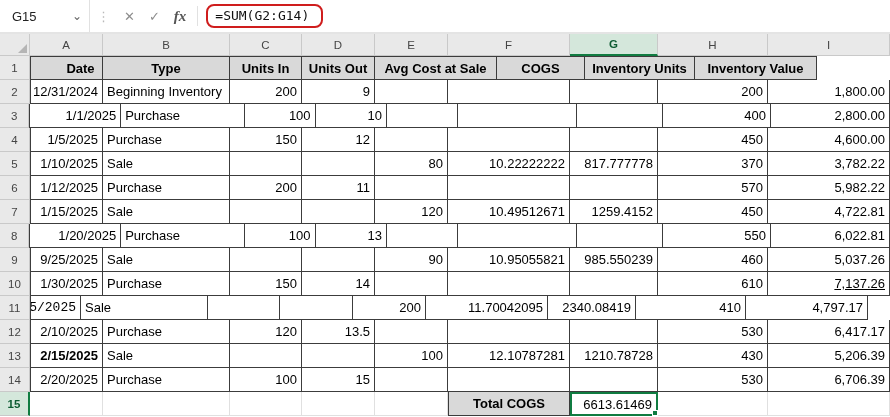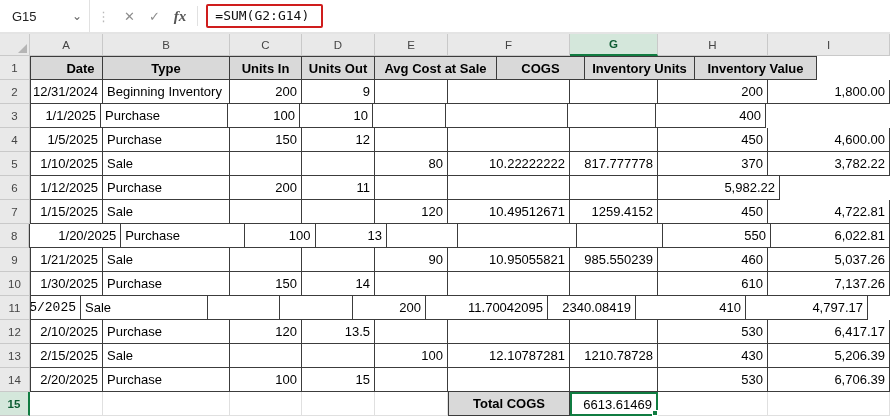--- a/index.html
+++ b/index.html
@@ -13,21 +13,21 @@
   .formula-row{height:34px;display:flex;align-items:center;background:#fff;border-bottom:2px solid #e4e4e4;}
   .name-box{width:90px;height:100%;display:flex;align-items:center;justify-content:space-between;
     padding:0 7px 0 12px;border-right:1px solid #e1e1e1;font-size:13px;color:#222;}
   .chev{color:#666;font-size:12px;line-height:1;}
   .sep-dots{color:#b9b9b9;padding:0 7px;font-size:13px;}
   .fb-btn{background:none;border:none;color:#8d8d8d;font-size:13px;padding:0 7px;height:100%;font-family:inherit;}
   .fb-btn.fx{font-style:italic;font-weight:bold;color:#555;font-family:"Liberation Serif",serif;font-size:15px;}
   .vline{width:1px;height:20px;background:#e1e1e1;margin:0 8px 0 4px;}
   .formula-input{flex:1;height:100%;display:flex;align-items:center;
     font-family:"DejaVu Sans Mono",monospace;font-size:13px;color:#111;}
-  .red-box{border:2px solid var(--red);border-radius:2px;padding:2px 12px 3px 7px;}
+  .red-box{border:2px solid var(--red);border-radius:8px;padding:2px 12px 3px 7px;}
   
   .grow{display:flex;}
   .corner{width:30px;height:22px;background:var(--gutter);border-right:1px solid #c9c9c9;border-bottom:1px solid #c9c9c9;position:relative;}
   .corner-tri{position:absolute;right:2px;bottom:2px;width:0;height:0;border-left:9px solid transparent;border-bottom:9px solid #b5b5b5;}
   .colhdr{height:22px;background:var(--gutter);border-right:1px solid #c9c9c9;border-bottom:1px solid #c9c9c9;
     display:flex;align-items:center;justify-content:center;font-size:11.5px;color:#454545;}
   .rowhdr{width:30px;height:24px;background:var(--gutter);border-right:1px solid #c9c9c9;border-bottom:1px solid #c9c9c9;
     display:flex;align-items:center;justify-content:center;font-size:11.5px;color:#454545;}
   .colhdr.selhdr{background:#d4e7db;border-bottom:2px solid var(--green);color:#0d5c32;font-weight:bold;}
   .rowhdr.selhdr{background:#d4e7db;border-right:2px solid var(--green);color:#0d5c32;font-weight:bold;}
@@ -95,28 +95,29 @@
         <div class="cell al-r tbl" style="width: 72px;">200</div>
         <div class="cell al-r tbl" style="width: 73px;">9</div>
         <div class="cell al-r tbl" style="width: 73px;"></div>
         <div class="cell al-r tbl" style="width: 122px;"></div>
         <div class="cell al-r tbl" style="width: 88px;"></div>
         <div class="cell al-r tbl" style="width: 110px;">200</div>
         <div class="cell al-r tbl" style="width: 122px;">1,800.00</div>
       </div>
       <div class="grow">
         <div class="rowhdr">3</div>
-        <div class="cell al-r tbl first-col" style="width: 71px; padding-left: 44px;">1/1/2025</div>
+        <div class="cell al-r tbl first-col" style="width: 93px; padding-left: 44px;">1/1/2025</div>
         <div class="cell al-l tbl" style="width: 127px;">Purchase</div>
         <div class="cell al-r tbl" style="width: 72px;">100</div>
         <div class="cell al-r tbl" style="width: 73px;">10</div>
         <div class="cell al-r tbl" style="width: 73px;"></div>
         <div class="cell al-r tbl" style="width: 122px;"></div>
         <div class="cell al-r tbl" style="width: 88px;"></div>
         <div class="cell al-r tbl" style="width: 110px;">400</div>
+        <div class="cell al-r tbl" style="width: 122px;">2,800.00</div>
       </div>
       <div class="grow">
         <div class="rowhdr">4</div>
         <div class="cell al-r tbl first-col" style="width: 73px;">1/5/2025</div>
         <div class="cell al-l tbl" style="width: 127px;">Purchase</div>
         <div class="cell al-r tbl" style="width: 72px;">150</div>
         <div class="cell al-r tbl" style="width: 73px;">12</div>
         <div class="cell al-r tbl" style="width: 73px;"></div>
         <div class="cell al-r tbl" style="width: 122px;"></div>
         <div class="cell al-r tbl" style="width: 88px;"></div>
@@ -137,20 +138,21 @@
       </div>
       <div class="grow">
         <div class="rowhdr">6</div>
         <div class="cell al-r tbl first-col" style="width: 73px;">1/12/2025</div>
         <div class="cell al-l tbl" style="width: 127px;">Purchase</div>
         <div class="cell al-r tbl" style="width: 72px;">200</div>
         <div class="cell al-r tbl" style="width: 73px;">11</div>
         <div class="cell al-r tbl" style="width: 73px;"></div>
         <div class="cell al-r tbl" style="width: 122px;"></div>
         <div class="cell al-r tbl" style="width: 88px;"></div>
+        <div class="cell al-r tbl" style="width: 110px;">570</div>
         <div class="cell al-r tbl" style="width: 122px;">5,982.22</div>
       </div>
       <div class="grow">
         <div class="rowhdr">7</div>
         <div class="cell al-r tbl first-col" style="width: 73px;">1/15/2025</div>
         <div class="cell al-l tbl" style="width: 127px;">Sale</div>
         <div class="cell al-r tbl" style="width: 72px;"></div>
         <div class="cell al-r tbl" style="width: 73px;"></div>
         <div class="cell al-r tbl" style="width: 73px;">120</div>
         <div class="cell al-r tbl" style="width: 122px;">10.49512671</div>
@@ -165,41 +167,41 @@
         <div class="cell al-r tbl" style="width: 72px;">100</div>
         <div class="cell al-r tbl" style="width: 73px;">13</div>
         <div class="cell al-r tbl" style="width: 73px;"></div>
         <div class="cell al-r tbl" style="width: 122px;"></div>
         <div class="cell al-r tbl" style="width: 88px;"></div>
         <div class="cell al-r tbl" style="width: 110px;">550</div>
         <div class="cell al-r tbl" style="width: 122px;">6,022.81</div>
       </div>
       <div class="grow">
         <div class="rowhdr">9</div>
-        <div class="cell al-r tbl first-col" style="width: 73px;">1/21/2025</div>
+        <div class="cell al-r tbl first-col" style="width: 73px;">9/25/2025</div>
         <div class="cell al-l tbl" style="width: 127px;">Sale</div>
         <div class="cell al-r tbl" style="width: 72px;"></div>
         <div class="cell al-r tbl" style="width: 73px;"></div>
         <div class="cell al-r tbl" style="width: 73px;">90</div>
         <div class="cell al-r tbl" style="width: 122px;">10.95055821</div>
         <div class="cell al-r tbl" style="width: 88px;">985.550239</div>
         <div class="cell al-r tbl" style="width: 110px;">460</div>
         <div class="cell al-r tbl" style="width: 122px;">5,037.26</div>
       </div>
       <div class="grow">
         <div class="rowhdr">10</div>
         <div class="cell al-r tbl first-col" style="width: 73px;">1/30/2025</div>
         <div class="cell al-l tbl" style="width: 127px;">Purchase</div>
         <div class="cell al-r tbl" style="width: 72px;">150</div>
         <div class="cell al-r tbl" style="width: 73px;">14</div>
         <div class="cell al-r tbl" style="width: 73px;"></div>
         <div class="cell al-r tbl" style="width: 122px;"></div>
         <div class="cell al-r tbl" style="width: 88px;"></div>
         <div class="cell al-r tbl" style="width: 110px;">610</div>
-        <div class="cell al-r tbl" style="width: 122px;">7,137.26</div>
+        <div class="cell al-r tbl" style="width: 122px; text-decoration: underline;">7,137.26</div>
       </div>
       <div class="grow">
         <div class="rowhdr">11</div>
         <div class="cell al-r tbl first-col" style="width: 51px; font-family: Liberation Mono, monospace;">2/5/2025</div>
         <div class="cell al-l tbl" style="width: 127px;">Sale</div>
         <div class="cell al-r tbl" style="width: 72px;"></div>
         <div class="cell al-r tbl" style="width: 73px;"></div>
         <div class="cell al-r tbl" style="width: 73px;">200</div>
         <div class="cell al-r tbl" style="width: 122px;">11.70042095</div>
         <div class="cell al-r tbl" style="width: 88px;">2340.08419</div>
@@ -213,21 +215,21 @@
         <div class="cell al-r tbl" style="width: 72px;">120</div>
         <div class="cell al-r tbl" style="width: 73px;">13.5</div>
         <div class="cell al-r tbl" style="width: 73px;"></div>
         <div class="cell al-r tbl" style="width: 122px;"></div>
         <div class="cell al-r tbl" style="width: 88px;"></div>
         <div class="cell al-r tbl" style="width: 110px;">530</div>
         <div class="cell al-r tbl" style="width: 122px;">6,417.17</div>
       </div>
       <div class="grow">
         <div class="rowhdr">13</div>
-        <div class="cell al-r tbl first-col" style="width: 73px;">2/15/2025</div>
+        <div class="cell al-r tbl first-col" style="width: 73px; font-weight: bold;">2/15/2025</div>
         <div class="cell al-l tbl" style="width: 127px;">Sale</div>
         <div class="cell al-r tbl" style="width: 72px;"></div>
         <div class="cell al-r tbl" style="width: 73px;"></div>
         <div class="cell al-r tbl" style="width: 73px;">100</div>
         <div class="cell al-r tbl" style="width: 122px;">12.10787281</div>
         <div class="cell al-r tbl" style="width: 88px;">1210.78728</div>
         <div class="cell al-r tbl" style="width: 110px;">430</div>
         <div class="cell al-r tbl" style="width: 122px;">5,206.39</div>
       </div>
       <div class="grow">

